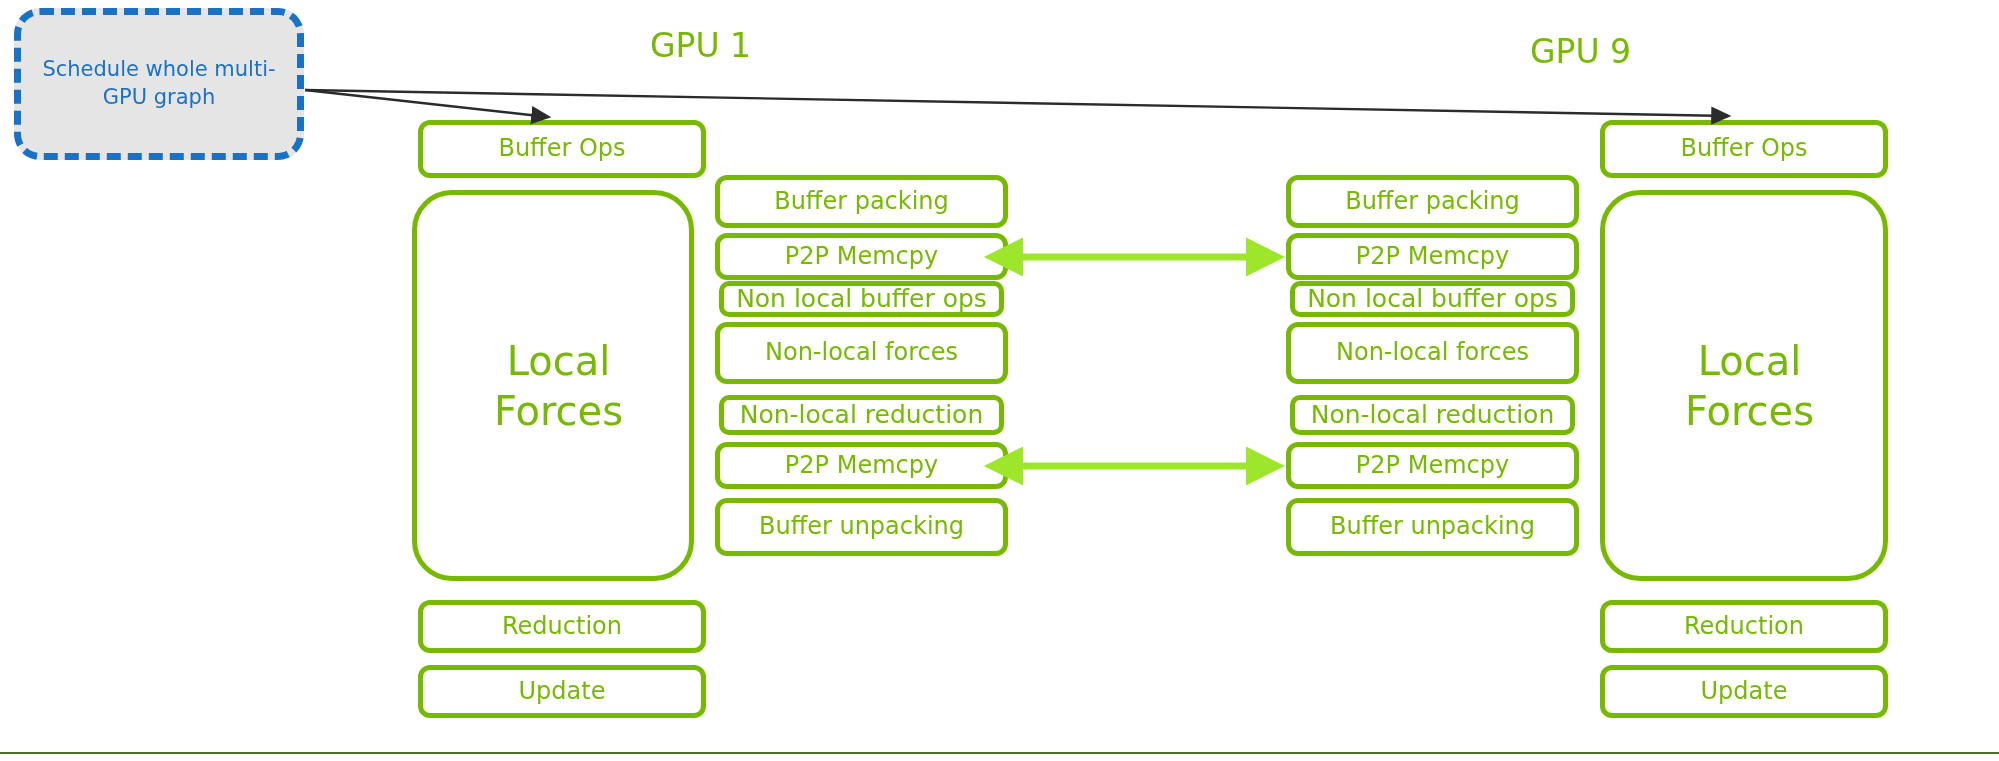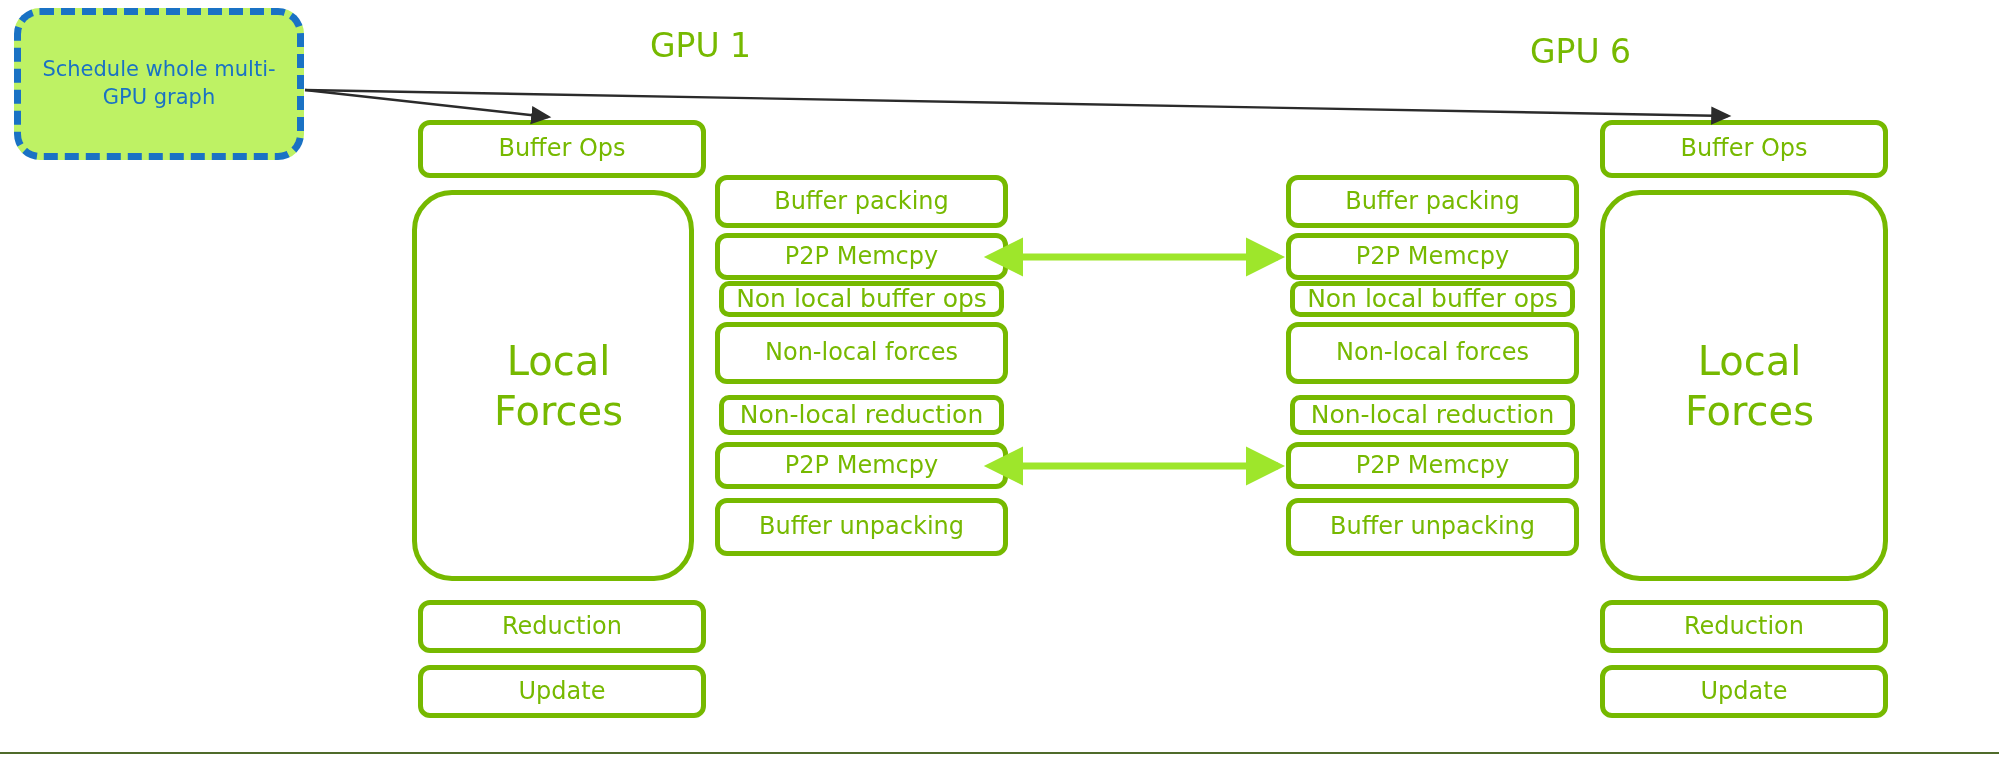--- a/index.html
+++ b/index.html
@@ -24,21 +24,21 @@
     left: 14px;
     top: 8px;
     width: 290px;
     height: 152px;
     border: 7px dashed #1a72c4;
     border-radius: 26px;
     box-sizing: border-box;
     display: flex;
     align-items: center;
     justify-content: flex-start;
-    background: #bef264;
+    background: #e5e5e5;
   }
   .sched-text {
     color: #1a72c4;
     font-size: 21px;
     line-height: 1.32;
     text-align: center;
     padding: 0 16px;
     font-family: "DejaVu Sans", sans-serif;
   }
 
@@ -93,21 +93,21 @@
 </head>
 <body>
 
 <div id="stage">
 
   <div class="sched-node">
     <div class="sched-text">Schedule whole multi-GPU graph</div>
   </div>
 
   <div class="gpu-title" id="gpu1-title">GPU 1</div>
-  <div class="gpu-title" id="gpu2-title">GPU 6</div>
+  <div class="gpu-title" id="gpu2-title">GPU 9</div>
 
   <div class="gbox md" style="left:418px; top:120px; width:288px; height:58px;">Buffer Ops</div>
 
   <div class="gbox huge" style="left:412px; top:190px; width:282px; height:391px; flex-direction:column;">
     <span>Local</span>
     <span>Forces</span>
   </div>
 
   <div class="gbox md" style="left:418px; top:600px; width:288px; height:53px;">Reduction</div>
   <div class="gbox md" style="left:418px; top:665px; width:288px; height:53px;">Update</div>

